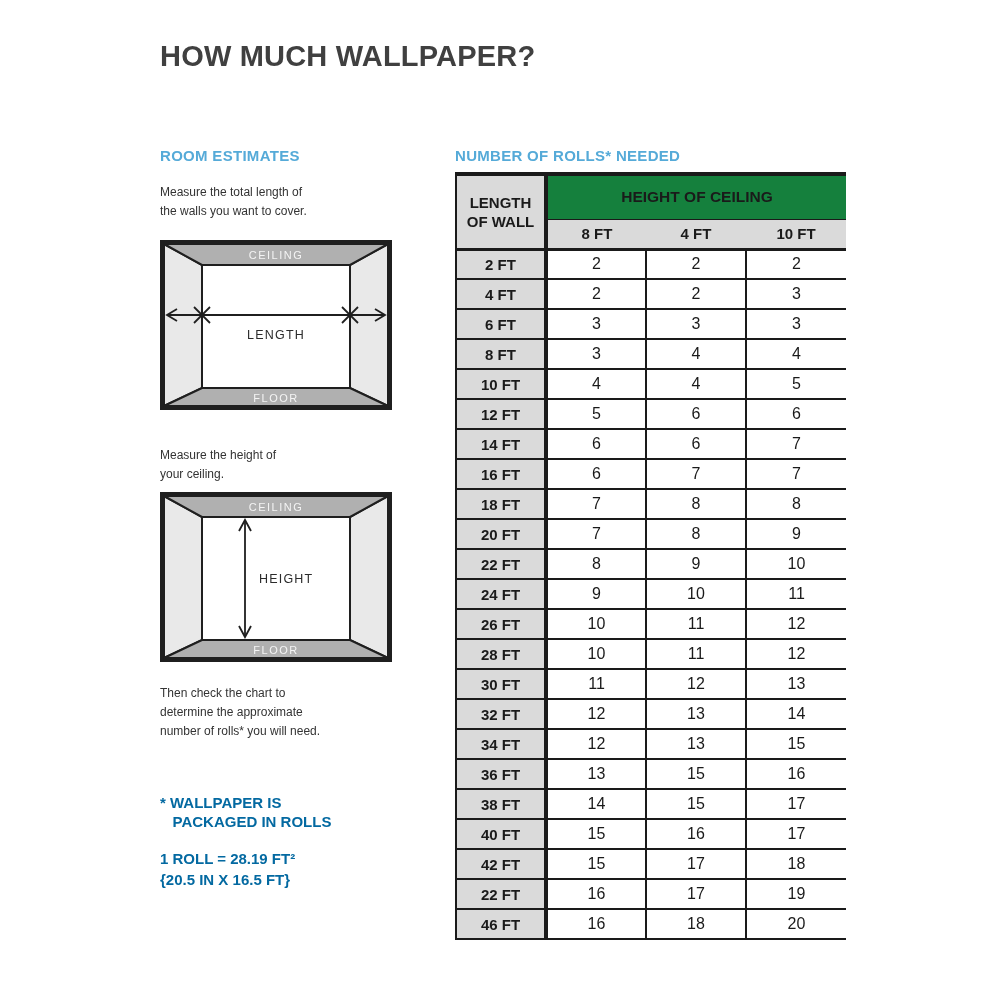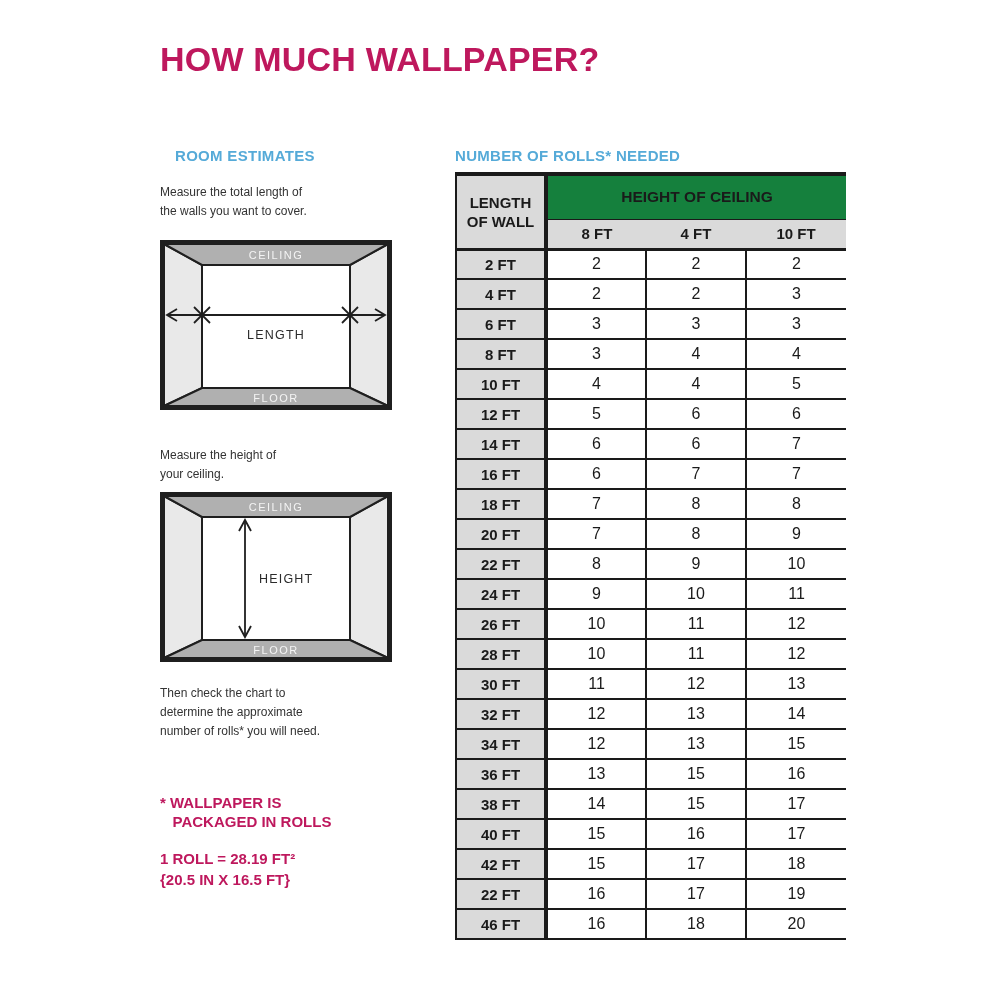--- a/index.html
+++ b/index.html
@@ -3,37 +3,37 @@
 <meta charset="utf-8">
 <style>
   * { margin:0; padding:0; box-sizing:border-box; }
   html,body { background:#fff; }
   .page {
     position:relative; width:1000px; height:1000px; background:#ffffff;
     font-family:"Liberation Sans", sans-serif; color:#2b2b2b; overflow:hidden;
   }
   .page-title {
     position:absolute; left:160px; top:40px;
-    font-size:34px; font-weight:bold; color:#be185d; letter-spacing:0.2px;
+    font-size:29px; font-weight:bold; color:#404040; letter-spacing:0.2px;
   }
   .section-heading {
     position:absolute; font-size:15px; font-weight:bold; color:#55AAD8; letter-spacing:0.3px;
   }
-  #room-estimates-heading { left:160px; top:147px;margin-left:15px; }
+  #room-estimates-heading { left:160px; top:147px; }
   #rolls-heading { left:455px; top:147px; width:390px; }
   .body-text {
     position:absolute; left:160px; font-size:12px; line-height:19px;
     color:#333333; white-space:pre-line;
   }
   #step1 { top:183px; }
   #step2 { top:446px; }
   #step3 { top:684px; }
   .foot-text {
     position:absolute; left:160px; font-size:15px; line-height:19px;
-    font-weight:bold; color:#be185d; white-space:pre-wrap;
+    font-weight:bold; color:#0369a1; white-space:pre-wrap;
   }
   #footnote { top:793px; }
   #roll-info { top:848px; line-height:21px; }
   .diagram { position:absolute; left:160px; }
   #diagram-length { top:240px; }
   #diagram-height { top:492px; }
   .diagram text { font-family:"Liberation Sans", sans-serif; }
   .band-label { font-size:11px; letter-spacing:1.5px; fill:#f4f4f4; }
   .measure-label { font-size:12.5px; letter-spacing:1.2px; fill:#2b2b2b; }
 

